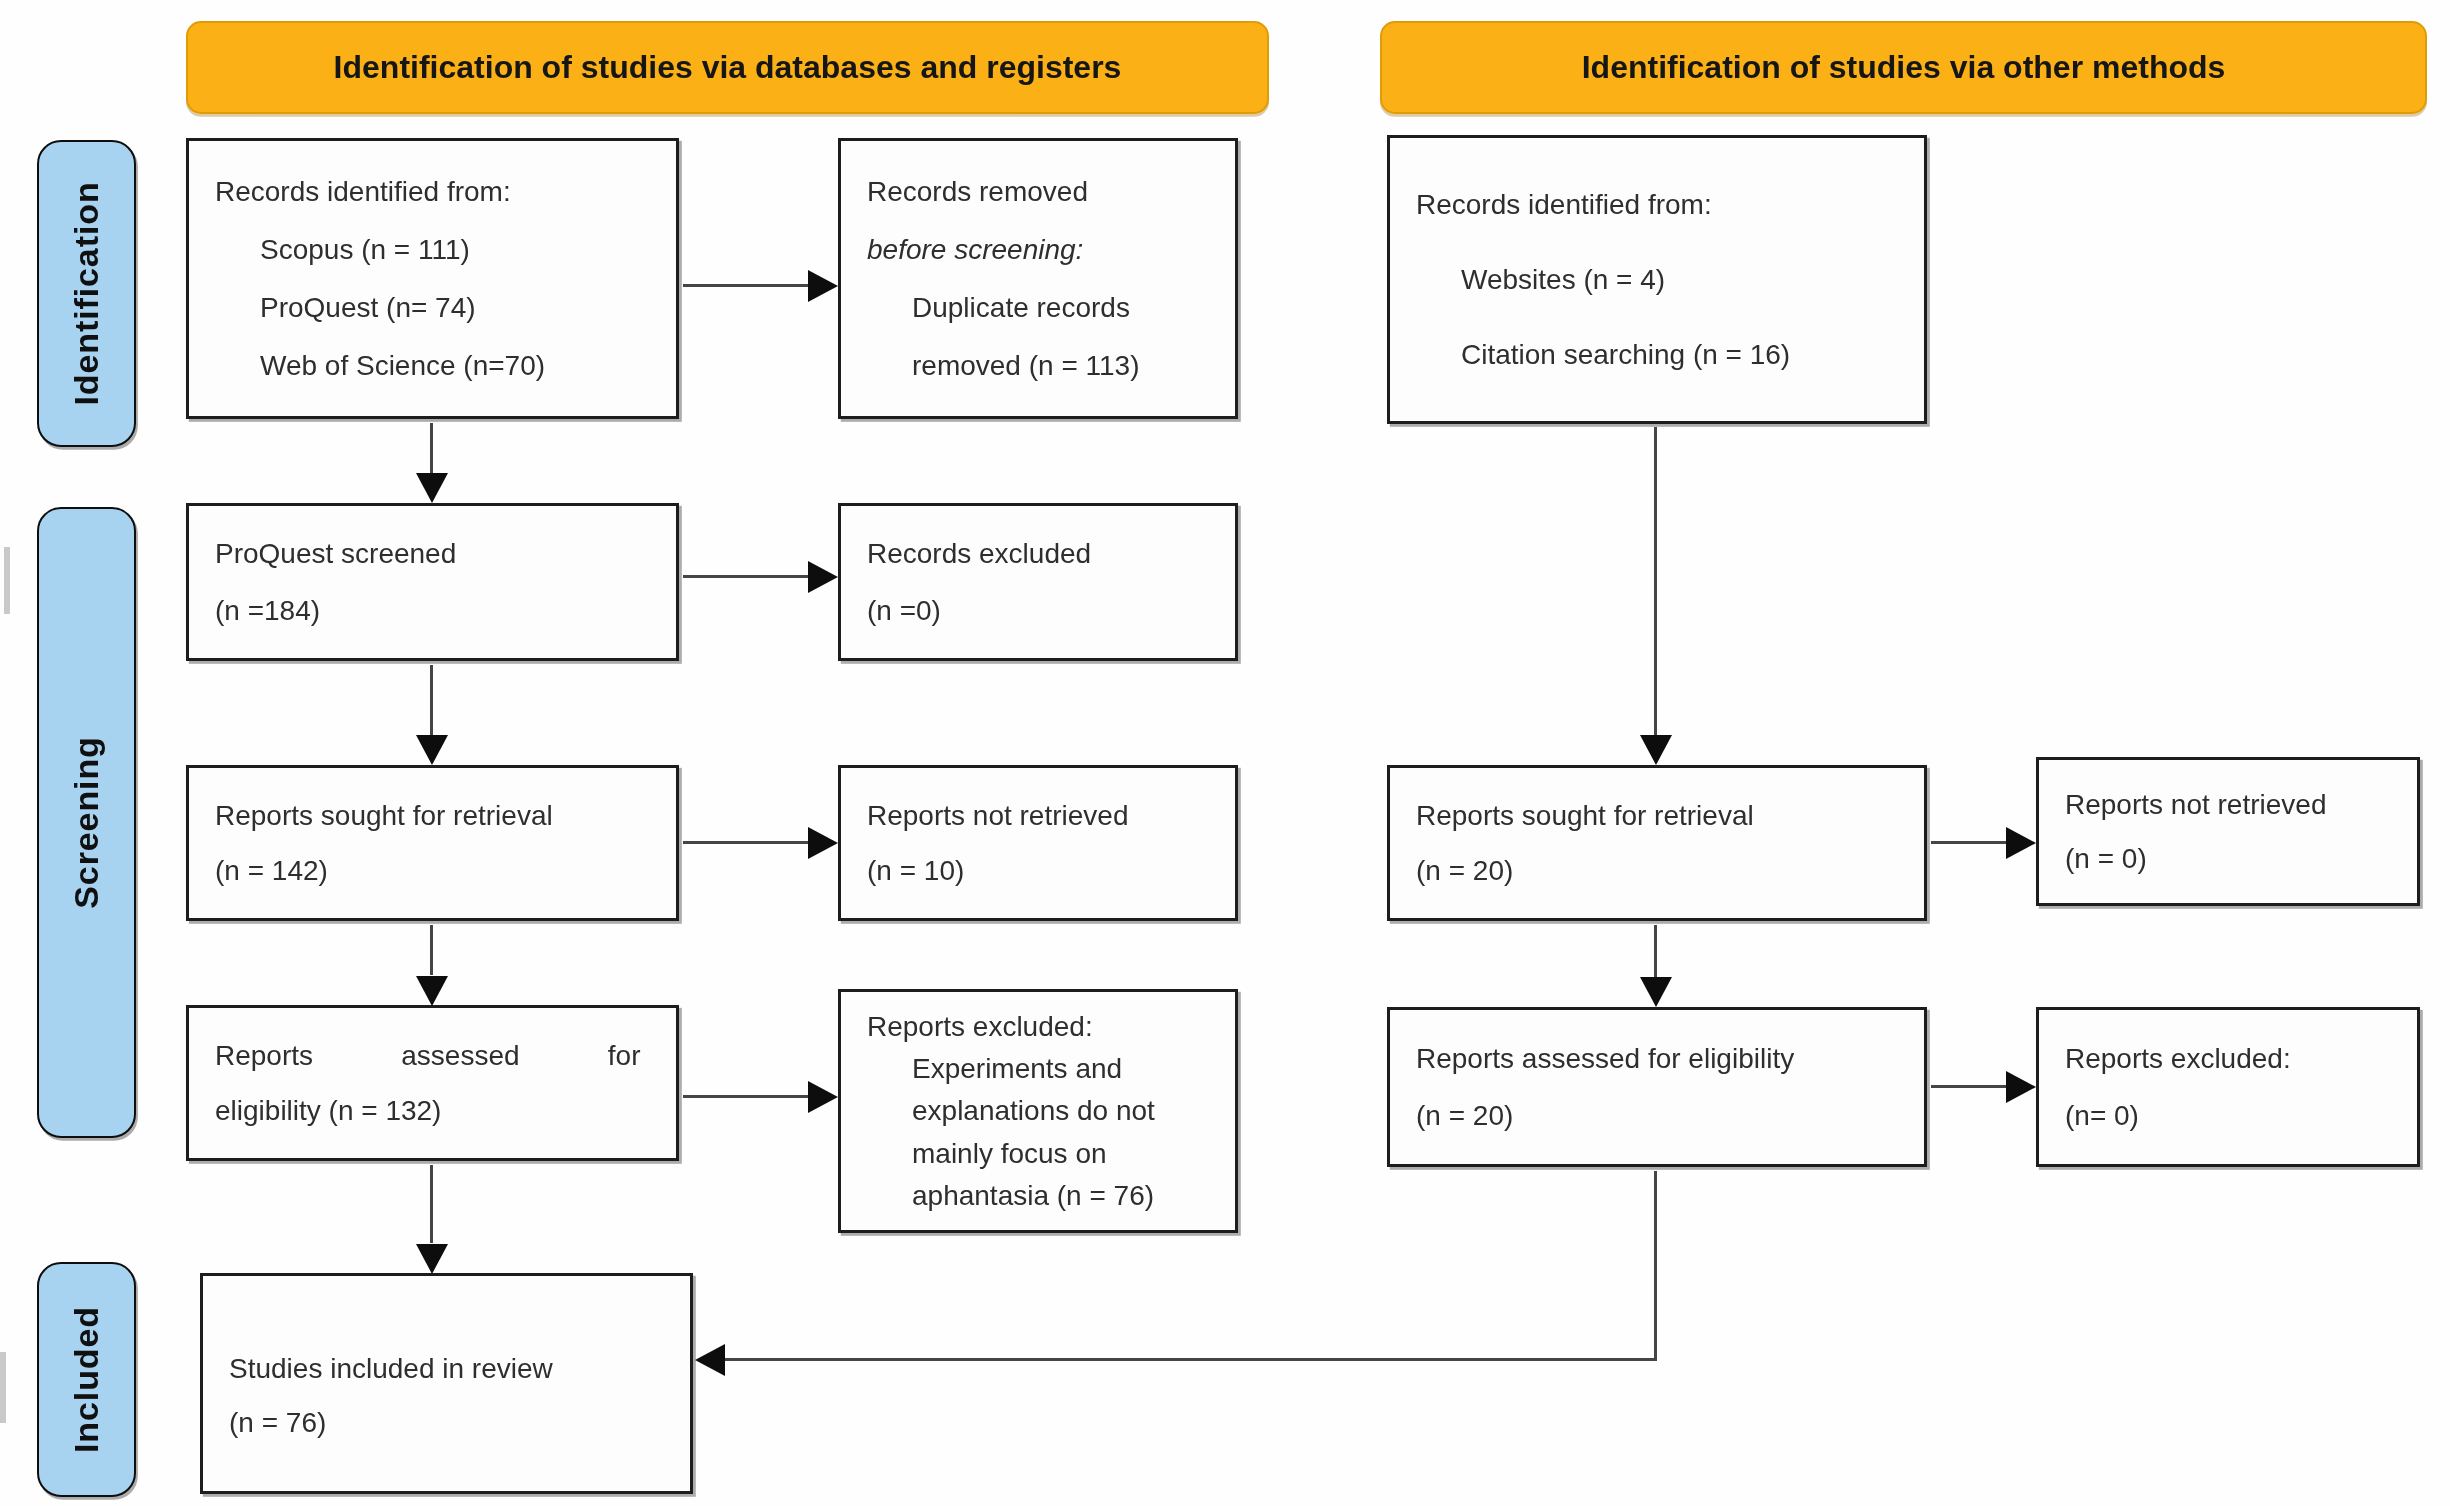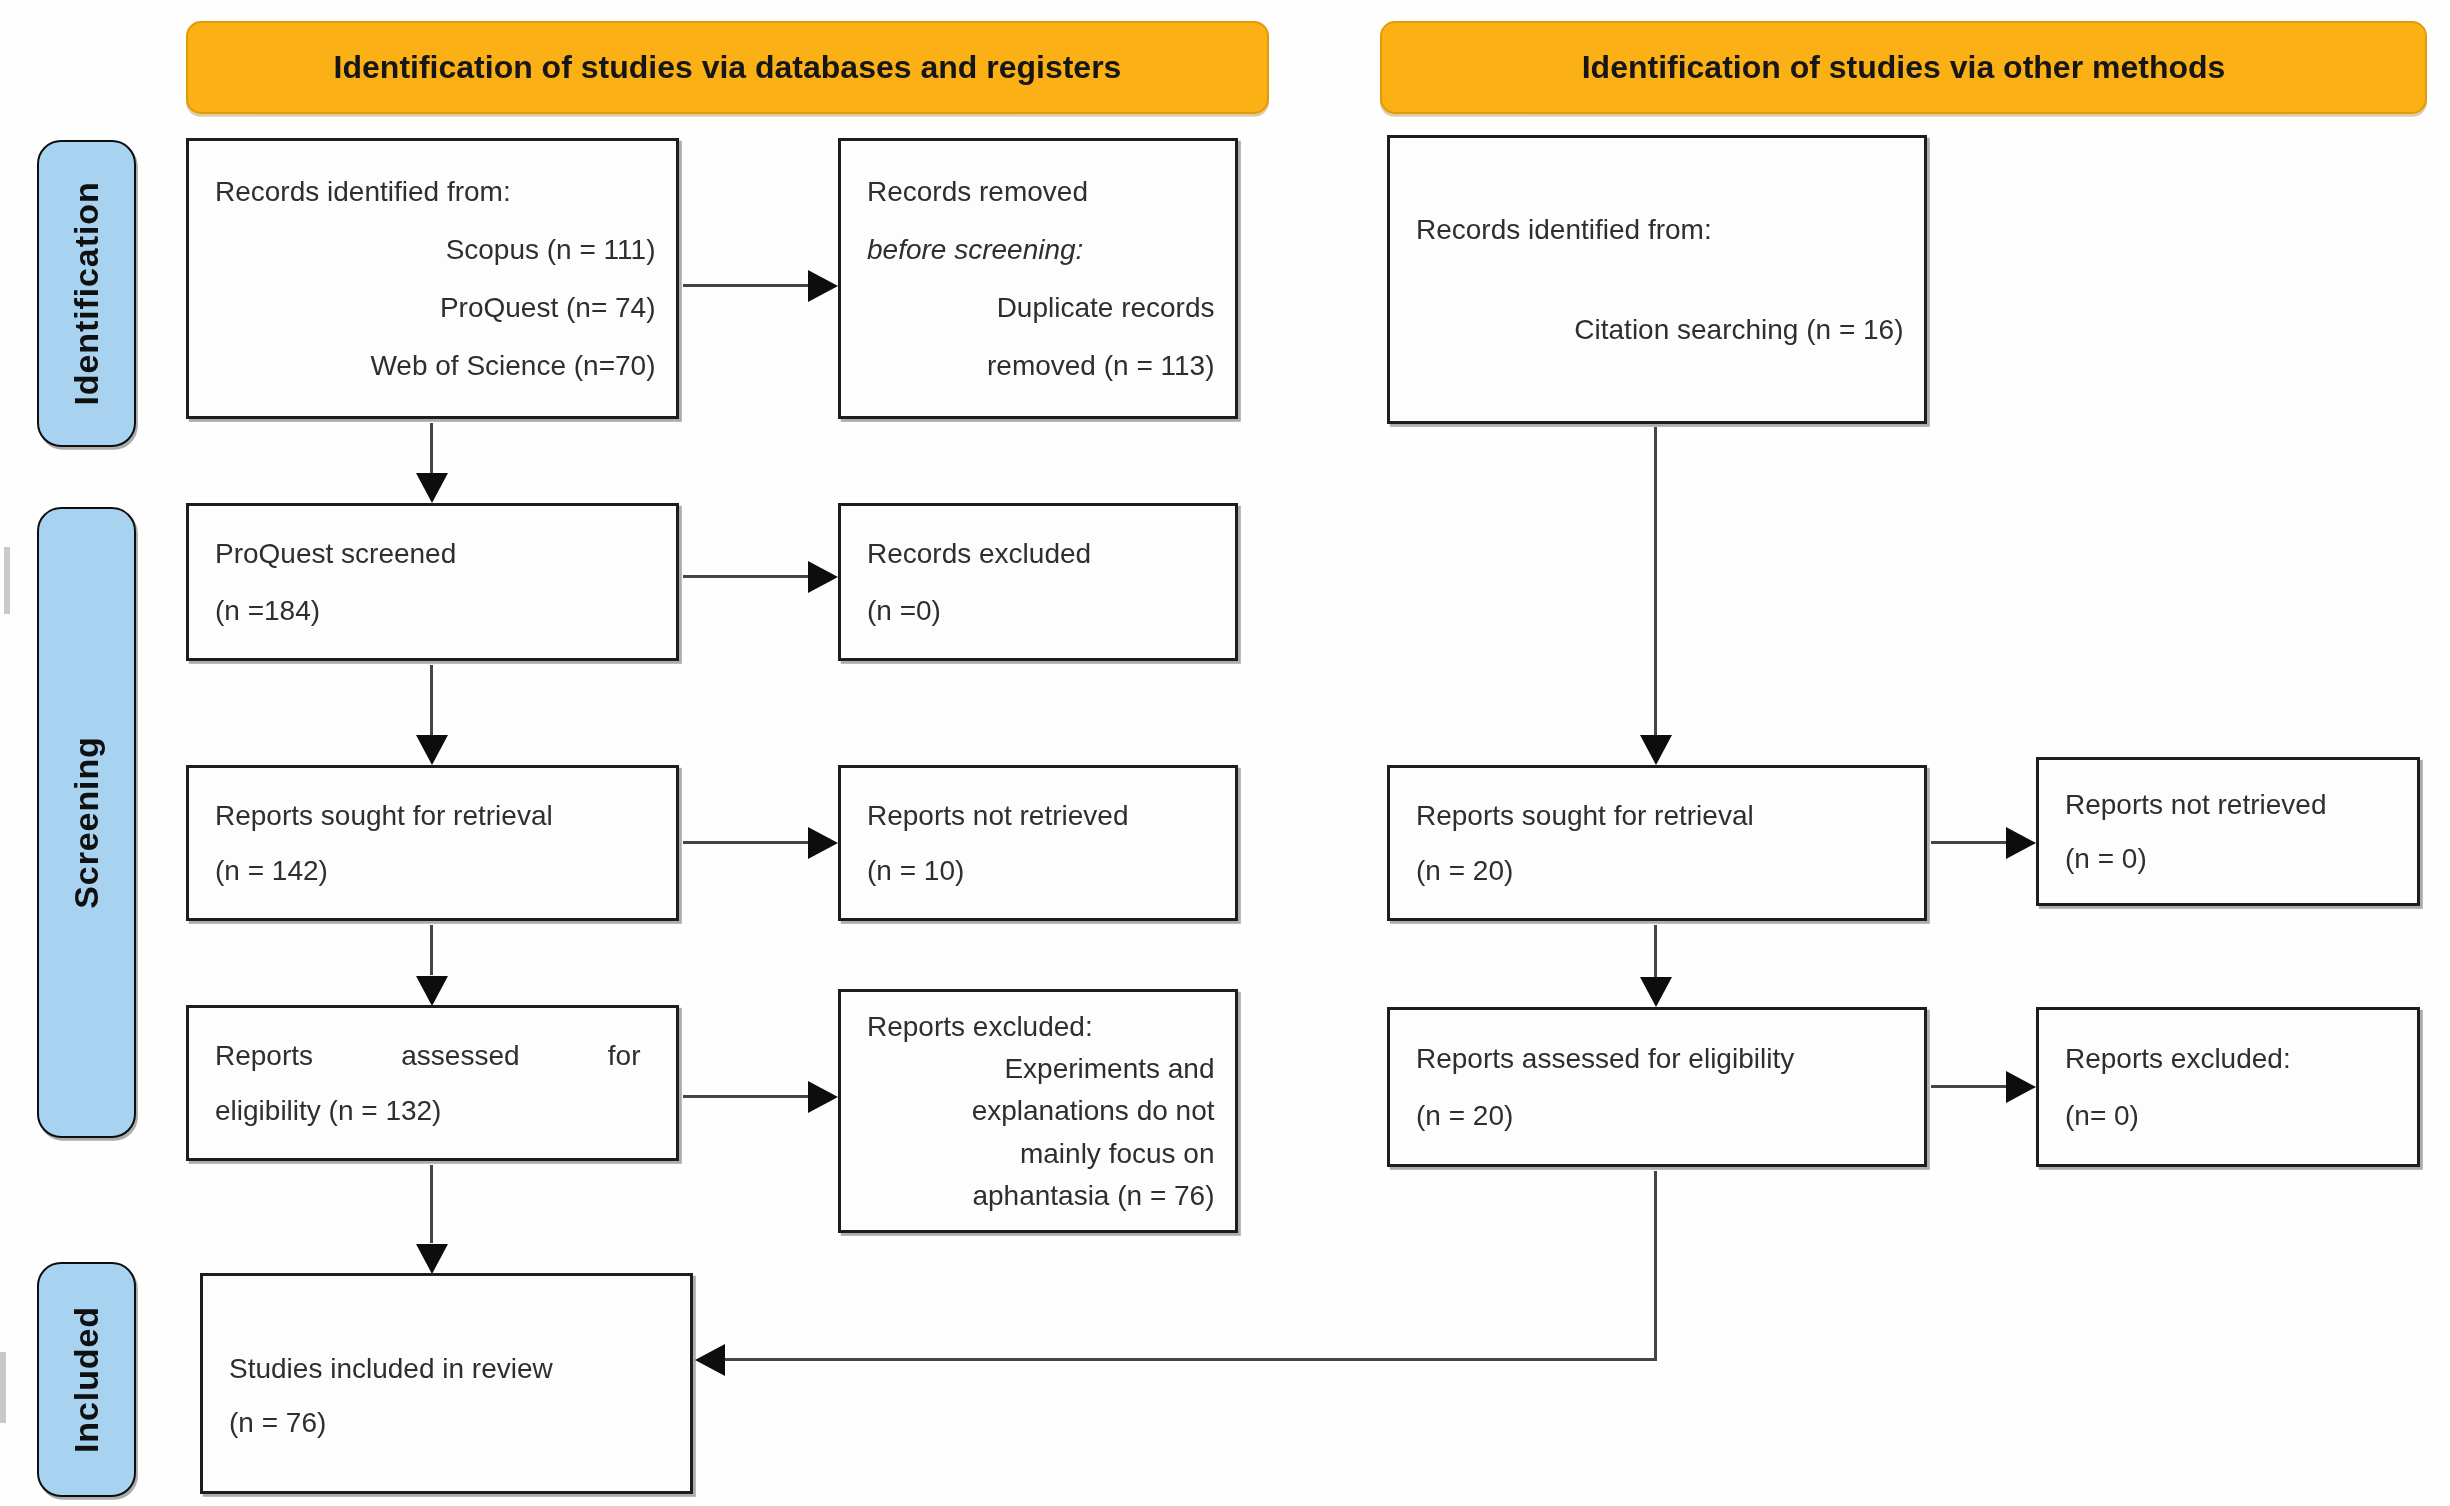--- a/index.html
+++ b/index.html
@@ -25,21 +25,21 @@
     color:#101010;letter-spacing:0.9px;
   }
   
   .box{
     position:absolute;background:#fdfdfd;border:3.7px solid #1d1d1d;box-sizing:border-box;
     box-shadow:2.8px 2.8px 0 rgba(90,90,90,0.5);
     display:flex;flex-direction:column;justify-content:space-evenly;
     padding:9.3px 20.5px 9.3px 26px;font-size:28px;color:#2e2e2e;
   }
   .box p{margin:0;line-height:1.25;}
-  .ind{padding-left:45px;text-align:right;}
+  .ind{padding-left:45px;}
   .it{font-style:italic;}
   .just{text-align:justify;text-align-last:justify;padding-right:15px;}
   .low{padding-top:56px;padding-bottom:32px;}
   
   .hline{position:absolute;background:#454545;height:2.8px;}
   .vline{position:absolute;background:#454545;width:2.8px;}
   .head-r{position:absolute;width:0;height:0;border-top:16px solid transparent;border-bottom:16px solid transparent;border-left:30px solid #0d0d0d;}
   .head-d{position:absolute;width:0;height:0;border-left:16px solid transparent;border-right:16px solid transparent;border-top:30px solid #0d0d0d;}
   .head-l{position:absolute;width:0;height:0;border-top:16px solid transparent;border-bottom:16px solid transparent;border-right:30px solid #0d0d0d;}
   .artifact{position:absolute;background:#c9c9c9;}
@@ -113,20 +113,21 @@
     <p class="ind">aphantasia (n = 76)</p>
   </div>
 
   <div class="box low" style="left:200px;top:1273px;width:493px;height:221px;">
     <p>Studies included in review</p>
     <p>(n = 76)</p>
   </div>
 
   <div class="box" style="left:1387px;top:135px;width:540px;height:289px;">
     <p>Records identified from:</p>
+    <p class="ind">Websites (n = 4)</p>
     <p class="ind">Citation searching (n = 16)</p>
   </div>
 
   <div class="box" style="left:1387px;top:765px;width:540px;height:156px;">
     <p>Reports sought for retrieval</p>
     <p>(n = 20)</p>
   </div>
 
   <div class="box" style="left:2036px;top:757px;width:384px;height:149px;">
     <p>Reports not retrieved</p>

